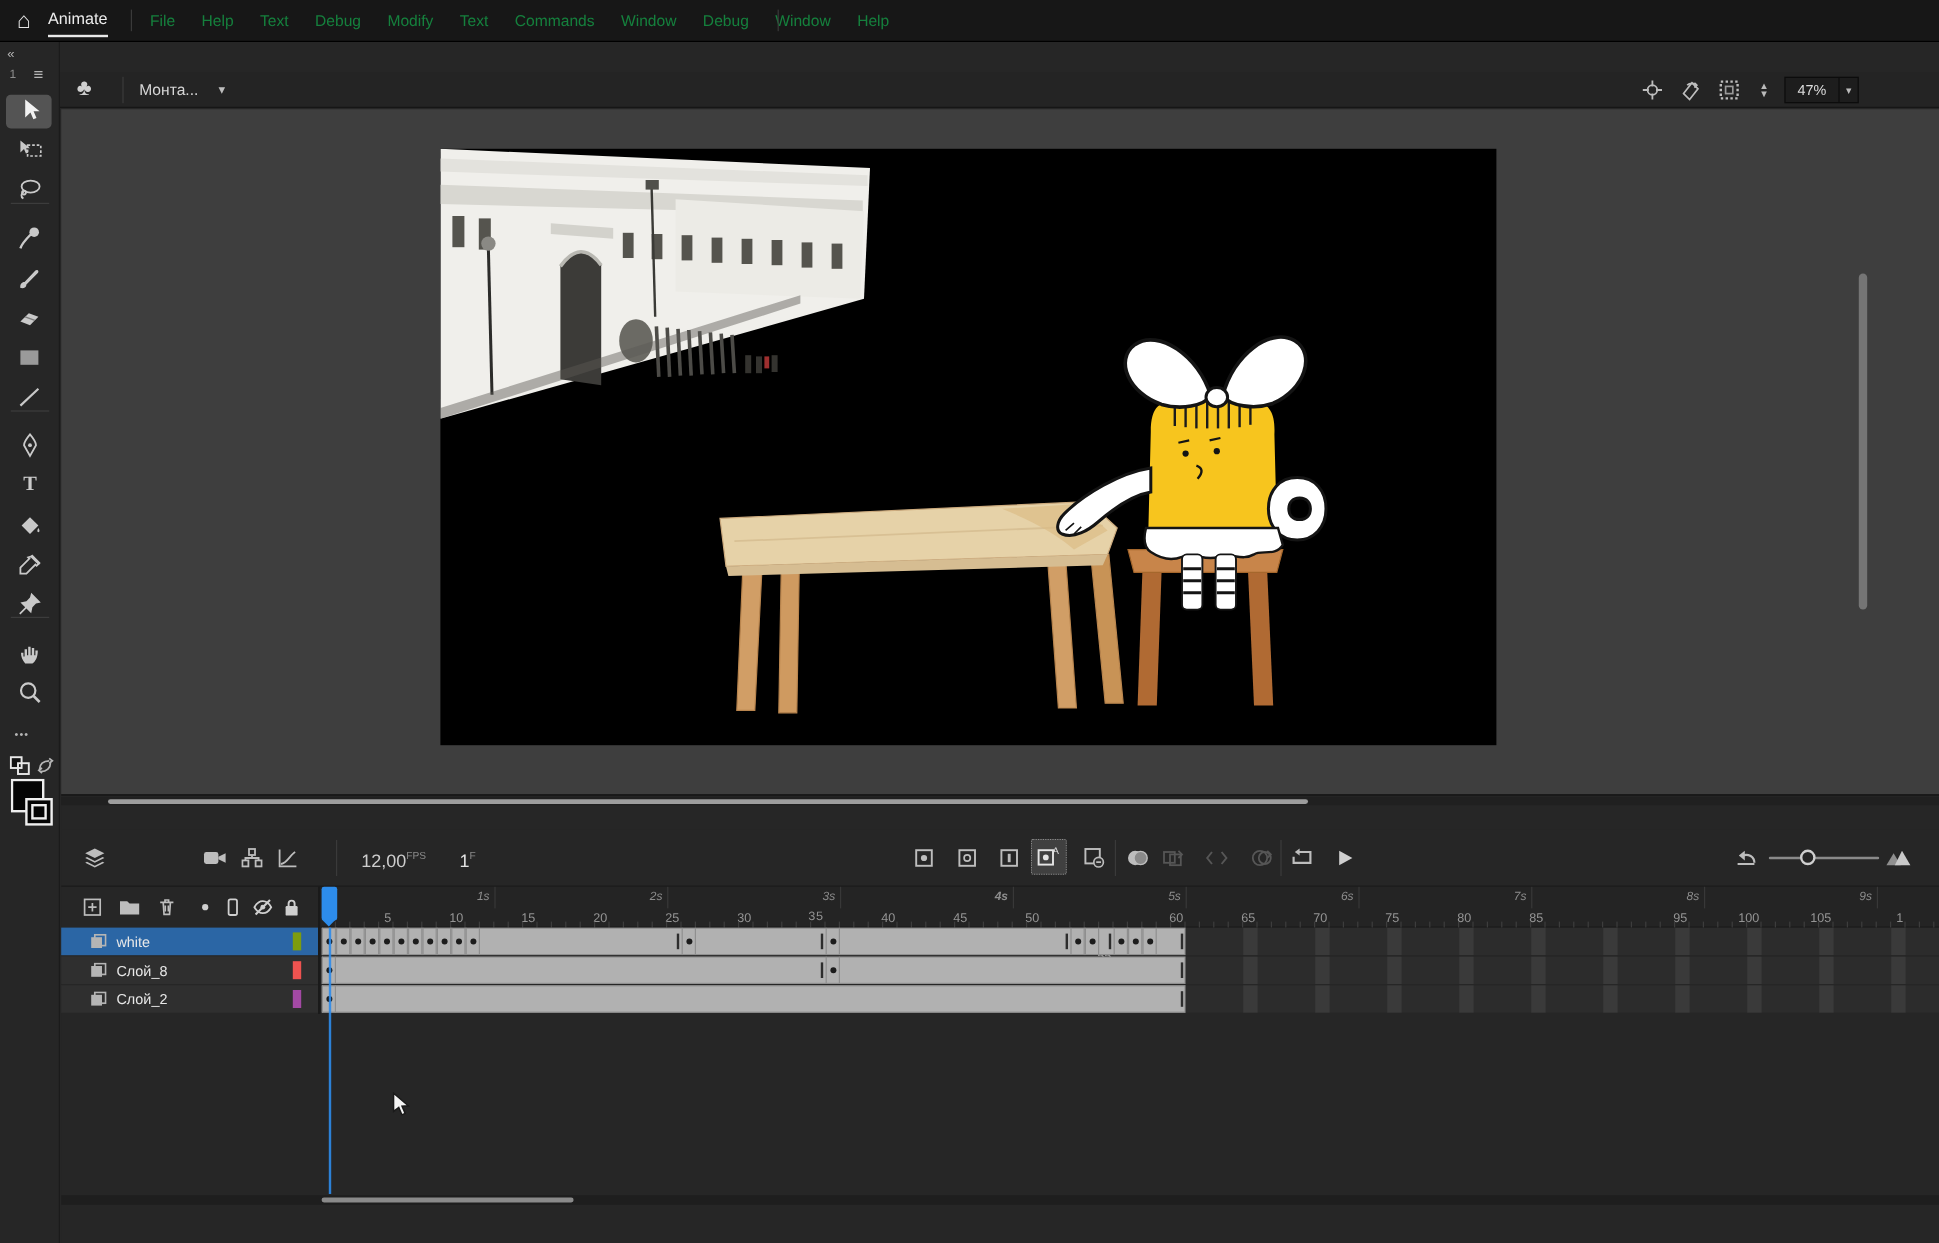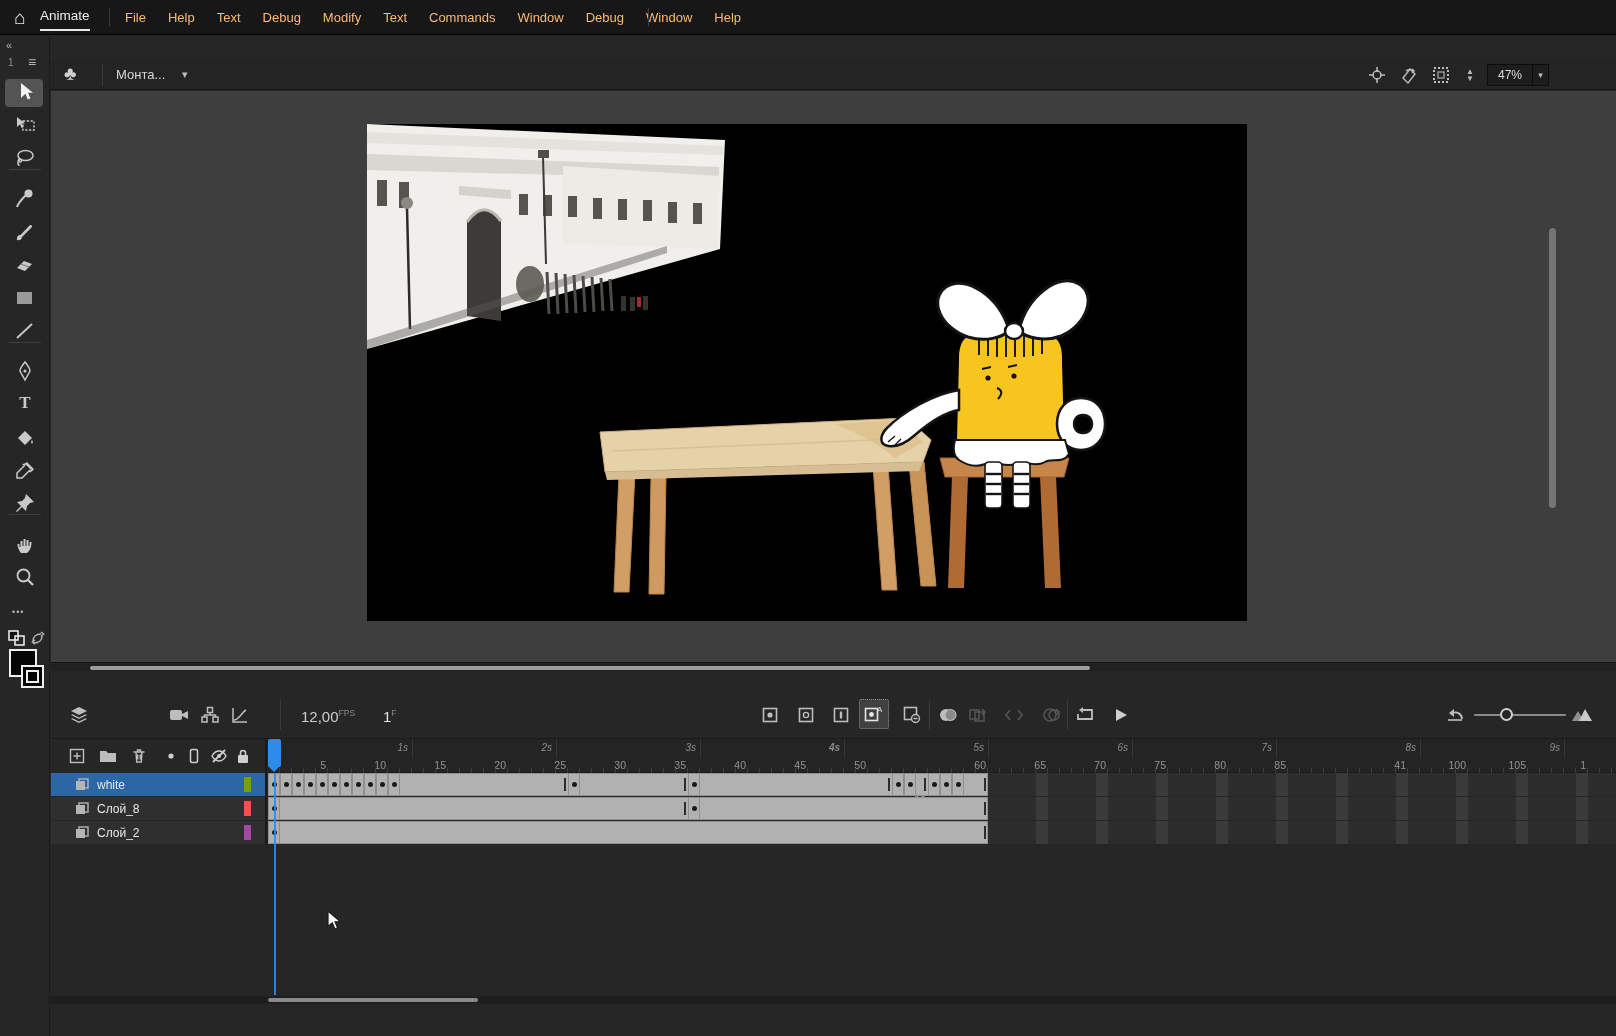--- a/index.html
+++ b/index.html
@@ -14,21 +14,21 @@
   #root{position:relative;width:1616px;height:1036px;overflow:hidden;background:var(--rail-bg);}
   .abs{position:absolute}
   svg{display:block}
 
   
   .menubar{left:0;top:0;width:1616px;height:35px;background:var(--menu-bg);border-bottom:1px solid #000;z-index:40}
   .home{left:6px;top:6px;width:28px;height:24px;color:#e6e6e6;font-size:19px;text-align:center;line-height:24px;cursor:default}
   .appname{left:40px;top:8px;color:#ececec;font-size:13.5px;padding-bottom:6px;border-bottom:2px solid #e8e8e8}
   .msep{width:1px;height:18px;background:#3a3a3a;top:8px}
   #menu-items{left:114px;top:0;height:35px;display:flex;align-items:center}
-  .mi{color:#fdba74;font-size:13px;padding:0 11px;height:35px;line-height:35px;cursor:default}
+  .mi{color:#15803d;font-size:13px;padding:0 11px;height:35px;line-height:35px;cursor:default}
 
   
   .tabstrip{left:50px;top:35px;width:1566px;height:25px;background:var(--strip-bg)}
   .doctab{left:5px;top:0;height:25px;background:var(--tab-bg);display:flex;align-items:center;padding:0 8px 0 12px;gap:8px}
   .doctab .lbl{color:#e8e8e8;font-size:11.5px;font-weight:bold}
   .doctab .x{color:#9a9a9a;font-size:12px;cursor:default}
 
   
   .editbar{left:50px;top:60px;width:1566px;height:30px;background:var(--bar-bg);border-bottom:1px solid var(--line)}
   .clover{left:14px;top:3px;font-size:19px;color:#cfcfcf}
@@ -569,33 +569,33 @@
         <div style="position: absolute; left: 1081px; top: 76px; width: 1px; height: 18px; background: rgb(56, 56, 56);"></div>
         <div style="position: absolute; left: 1225px; top: 76px; width: 1px; height: 18px; background: rgb(56, 56, 56);"></div>
         <div style="position: absolute; left: 1369px; top: 76px; width: 1px; height: 18px; background: rgb(56, 56, 56);"></div>
         <div style="position: absolute; left: 1513px; top: 76px; width: 1px; height: 18px; background: rgb(56, 56, 56);"></div>
         <div class=" numlbl" style="position: absolute; left: 245px; top: 96px; width: 30px;">5</div>
         <div class=" numlbl" style="position: absolute; left: 305px; top: 96px; width: 30px;">10</div>
         <div class=" numlbl" style="position: absolute; left: 365px; top: 96px; width: 30px;">15</div>
         <div class=" numlbl" style="position: absolute; left: 425px; top: 96px; width: 30px;">20</div>
         <div class=" numlbl" style="position: absolute; left: 485px; top: 96px; width: 30px;">25</div>
         <div class=" numlbl" style="position: absolute; left: 545px; top: 96px; width: 30px;">30</div>
-        <div class=" numlbl" style="position: absolute; left: 605px; top: 96px; width: 30px;">35</div>
+        <div class=" numlbl" style="position: absolute; left: 605px; top: 96px; width: 30px; font-family: Liberation Mono, monospace;">35</div>
         <div class=" numlbl" style="position: absolute; left: 665px; top: 96px; width: 30px;">40</div>
         <div class=" numlbl" style="position: absolute; left: 725px; top: 96px; width: 30px;">45</div>
         <div class=" numlbl" style="position: absolute; left: 785px; top: 96px; width: 30px;">50</div>
         <div class=" numlbl" style="position: absolute; left: 845px; top: 96px; width: 30px; margin-top: 32px;">55</div>
         <div class=" numlbl" style="position: absolute; left: 905px; top: 96px; width: 30px;">60</div>
         <div class=" numlbl" style="position: absolute; left: 965px; top: 96px; width: 30px;">65</div>
         <div class=" numlbl" style="position: absolute; left: 1025px; top: 96px; width: 30px;">70</div>
         <div class=" numlbl" style="position: absolute; left: 1085px; top: 96px; width: 30px;">75</div>
         <div class=" numlbl" style="position: absolute; left: 1145px; top: 96px; width: 30px;">80</div>
         <div class=" numlbl" style="position: absolute; left: 1205px; top: 96px; width: 30px;">85</div>
         <div class=" numlbl" style="position: absolute; left: 1265px; top: 109px; width: 30px;">90</div>
-        <div class=" numlbl" style="position: absolute; left: 1325px; top: 96px; width: 30px;">41</div>
+        <div class=" numlbl" style="position: absolute; left: 1325px; top: 96px; width: 30px;">95</div>
         <div class=" numlbl" style="position: absolute; left: 1385px; top: 96px; width: 30px;">100</div>
         <div class=" numlbl" style="position: absolute; left: 1445px; top: 96px; width: 30px;">105</div>
         <div class=" numlbl" style="position: absolute; left: 1505px; top: 96px; width: 30px;">1</div>
         <div style="position: absolute; left: 228px; top: 105px; width: 1px; height: 5px; background: rgb(61, 61, 61);"></div>
         <div style="position: absolute; left: 240px; top: 105px; width: 1px; height: 5px; background: rgb(61, 61, 61);"></div>
         <div style="position: absolute; left: 252px; top: 105px; width: 1px; height: 5px; background: rgb(61, 61, 61);"></div>
         <div style="position: absolute; left: 264px; top: 105px; width: 1px; height: 5px; background: rgb(61, 61, 61);"></div>
         <div style="position: absolute; left: 276px; top: 105px; width: 1px; height: 5px; background: rgb(61, 61, 61);"></div>
         <div style="position: absolute; left: 288px; top: 105px; width: 1px; height: 5px; background: rgb(61, 61, 61);"></div>
         <div style="position: absolute; left: 300px; top: 105px; width: 1px; height: 5px; background: rgb(61, 61, 61);"></div>

